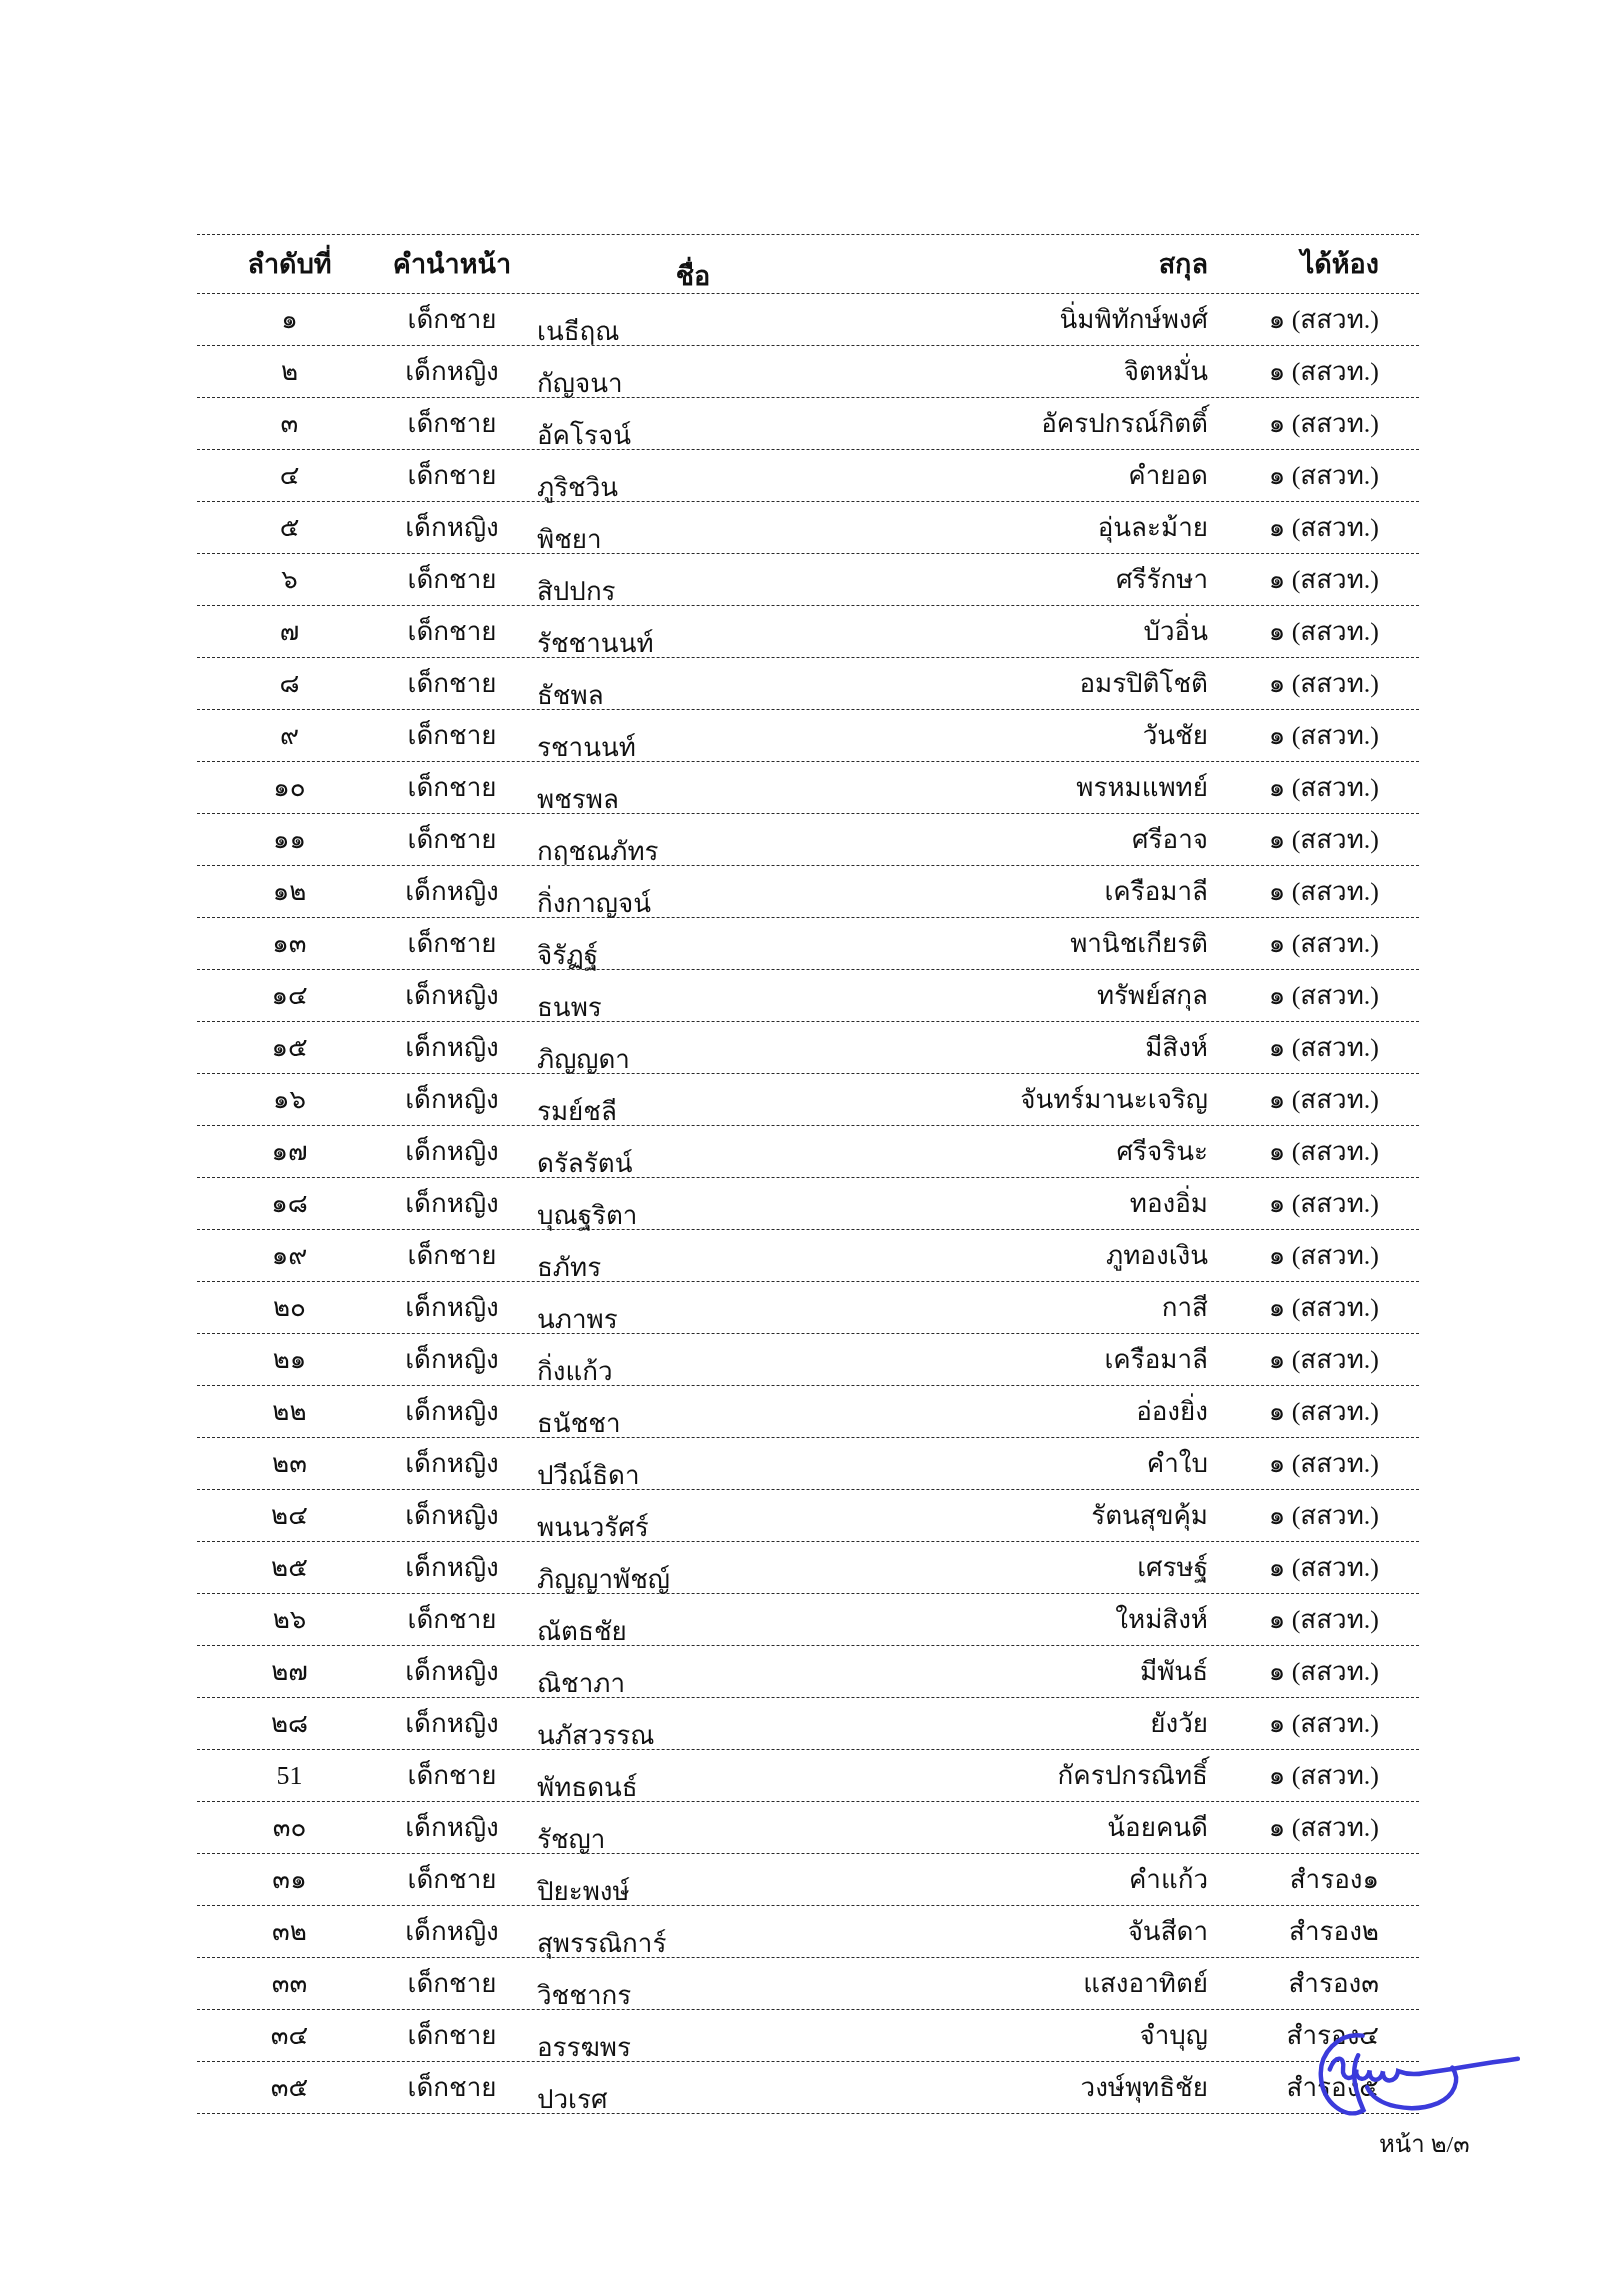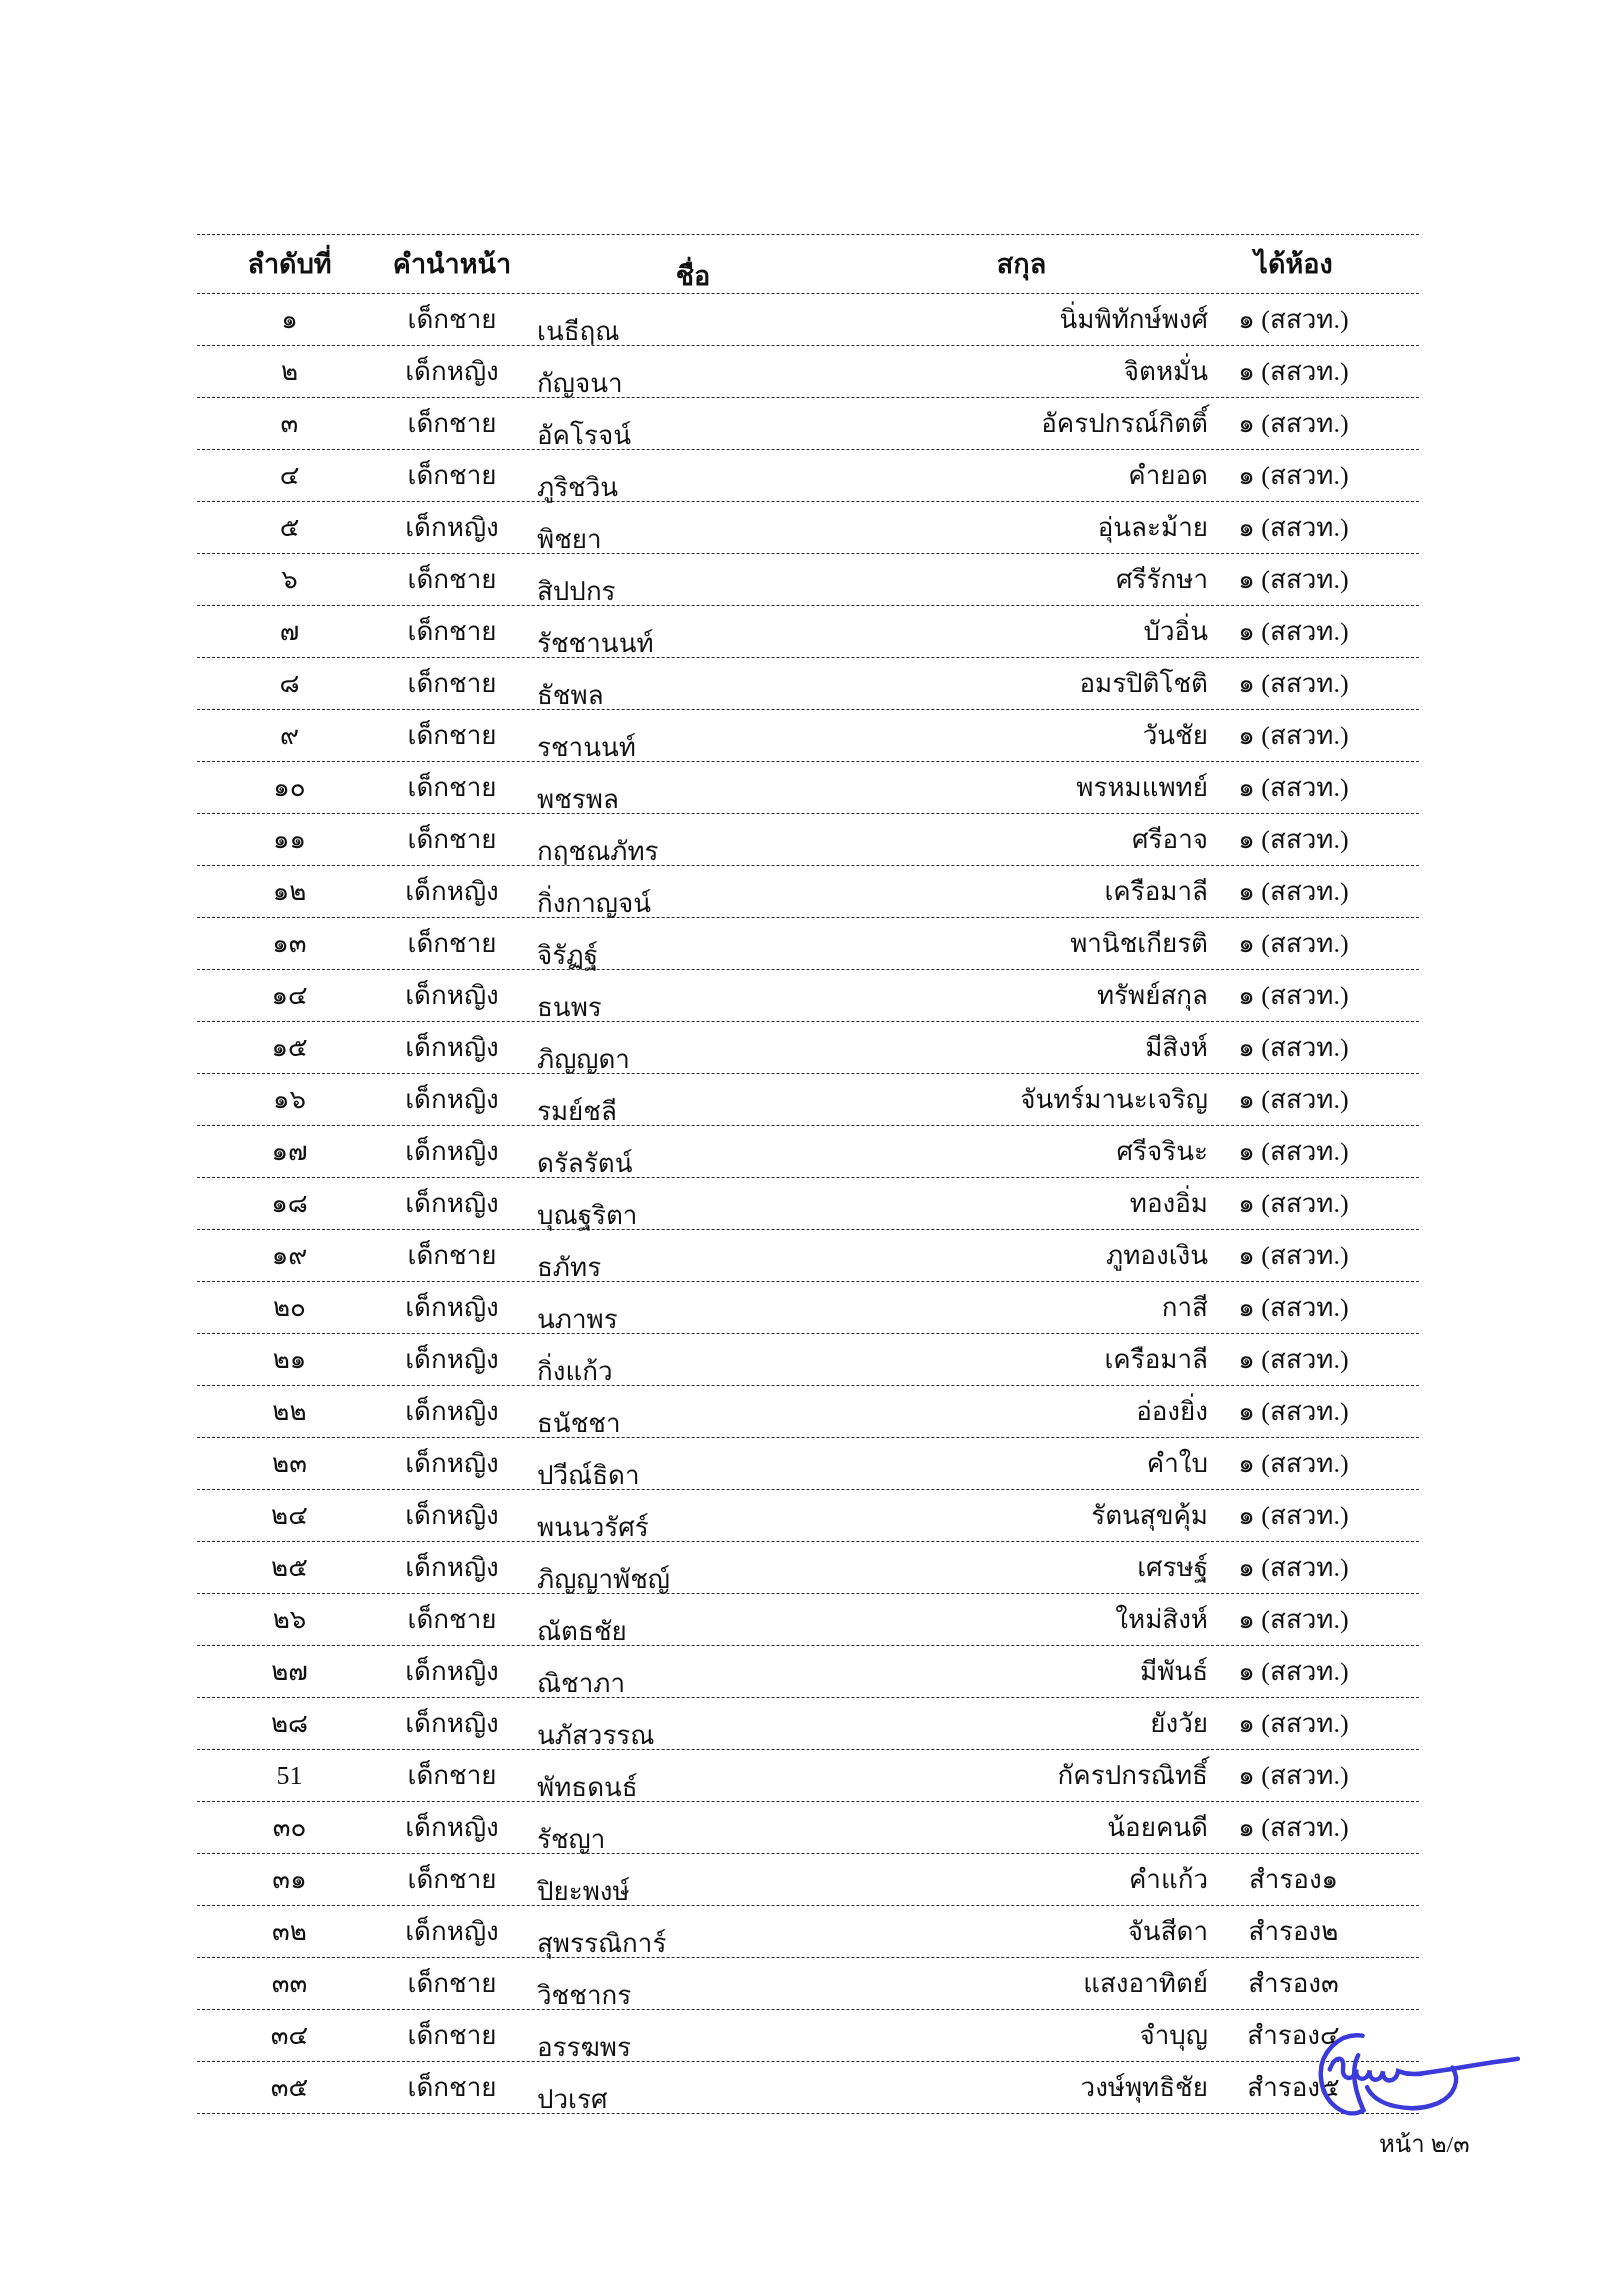--- a/index.html
+++ b/index.html
@@ -29,23 +29,23 @@
   .t-row.header{
     height:58px;
     font-weight:bold;
     font-size:27px;
   }
   .cell{white-space:nowrap;overflow:visible;}
   .c-no{text-align:center;}
   .c-prefix{padding-left:7px;text-align:center;}
   .c-first{padding-left:22px;text-align:left;margin-top:24px;}
   .c-last{padding-left:31px;text-align:right;}
-  .c-room{text-align:center;padding-right:40px;}
+  .c-room{text-align:right;padding-right:40px;}
   .header .c-first{text-align:center;padding-left:36px;}
-  .header .c-last{text-align:center;padding-left:0;}
+  .header .c-last{padding-left:0;}
   .signature{
     position:absolute;
     left:1312px;top:2023px;
     width:213px;height:107px;
     pointer-events:none;
   }
   .page-number{
     position:absolute;
     left:1379px;top:2124px;
     font-size:24px;

